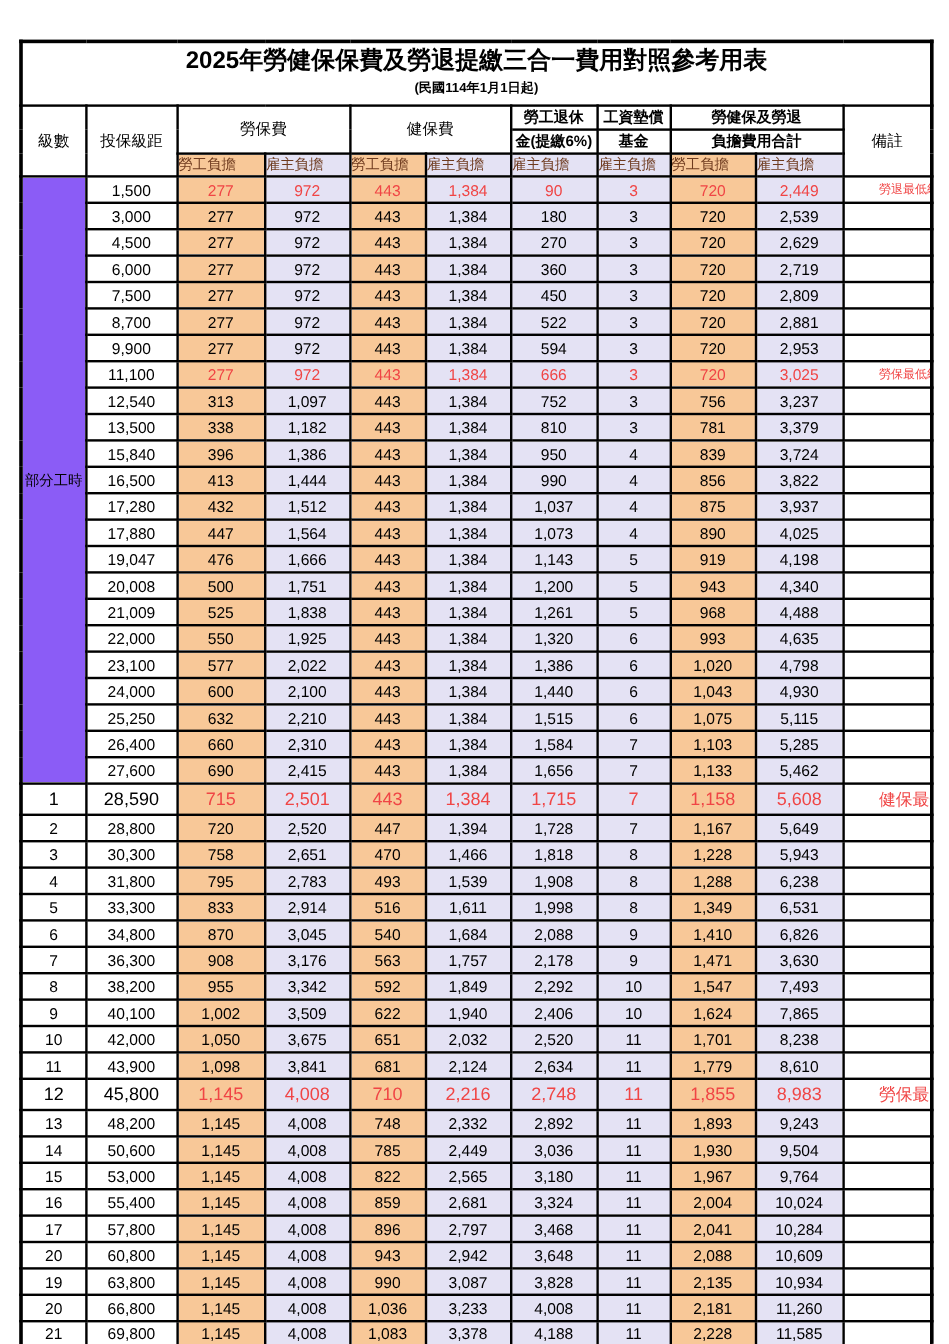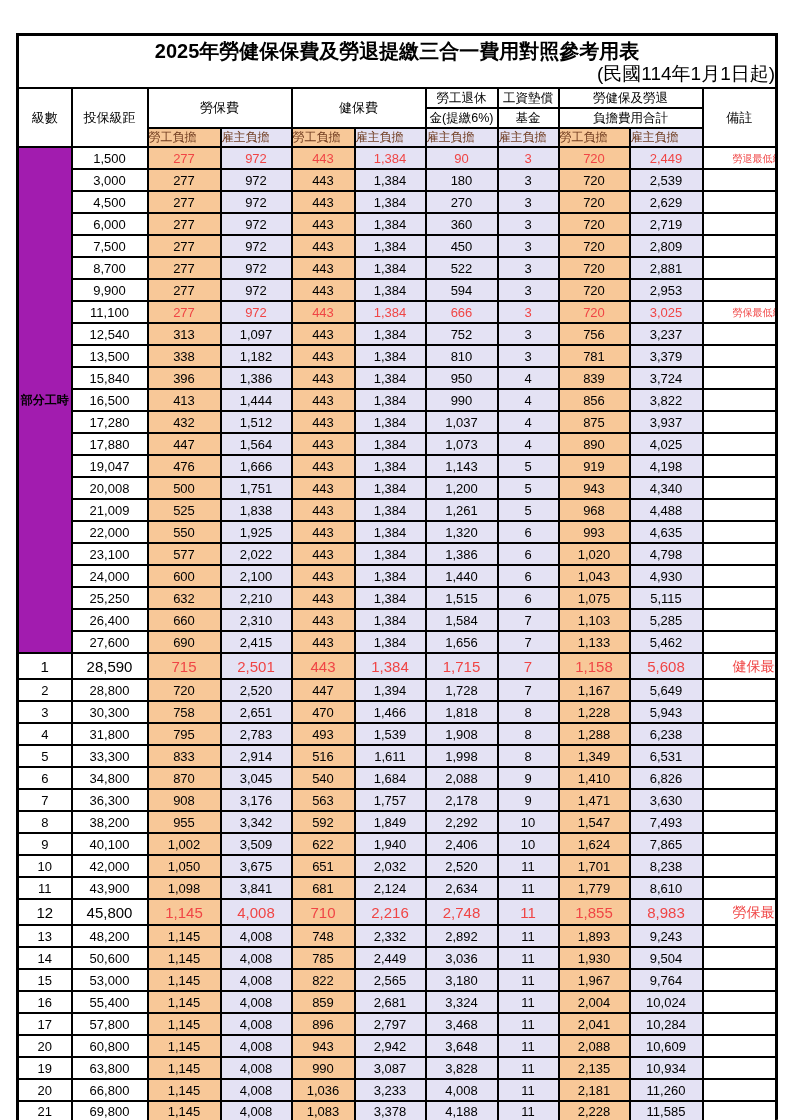--- a/index.html
+++ b/index.html
@@ -10,33 +10,33 @@
   }
   .sheet{position:relative;width:791px;height:1120px;overflow:hidden;border-radius:15px;}
   table.main{
     position:absolute;left:16px;top:33px;
     width:759px;border-collapse:collapse;table-layout:fixed;
     border:3px solid #000;
   }
   td,th{border:2px solid #000;padding:0;overflow:hidden;white-space:nowrap;}
   .title-cell{border:2px solid #000;padding:2px 0 3px 0;}
   .title-line{font-size:20px;font-weight:700;text-align:center;line-height:26px;}
-  .subtitle-line{font-size:19px;font-weight:400;text-align:right;line-height:20px;}
+  .subtitle-line{font-size:11px;font-weight:700;text-align:center;line-height:20px;}
   thead .grp{font-size:13px;text-align:center;height:18px;line-height:18px;font-weight:400;}
-  thead .grp2{font-size:12.5px;text-align:center;height:18px;line-height:18px;font-weight:400;}
+  thead .grp2{font-size:12.5px;text-align:center;height:18px;line-height:18px;font-weight:700;}
   thead .sub{font-size:12px;text-align:left;height:17px;line-height:17px;color:#6E3A1E;font-weight:400;}
   .emp-bg{background:#F8C898;}
   .er-bg{background:#E4E2F4;}
   tbody td{font-size:13px;text-align:center;height:19px;line-height:19px;}
   tbody tr{height:22px;}
   tbody tr.e{height:26px;}
   tbody tr.e td{font-size:15px;}
   tbody td.note{font-size:10px;color:#F04545;letter-spacing:0;padding-left:29px;}
   tr.r td.val, tr.e td.val{color:#F04545;}
-  td.lvlgrp{font-size:12px;text-align:center;vertical-align:middle;background:#a21caf;font-weight:bold;}
+  td.lvlgrp{font-size:12px;text-align:center;vertical-align:middle;background:#8b5cf6;}
   tbody tr.e td.note{font-size:14px;}
 </style>
 </head>
 <body>
 
 <div class="sheet">
   <table class="main">
     <colgroup>
       <col style="width:54px">
         <col style="width:76px">

